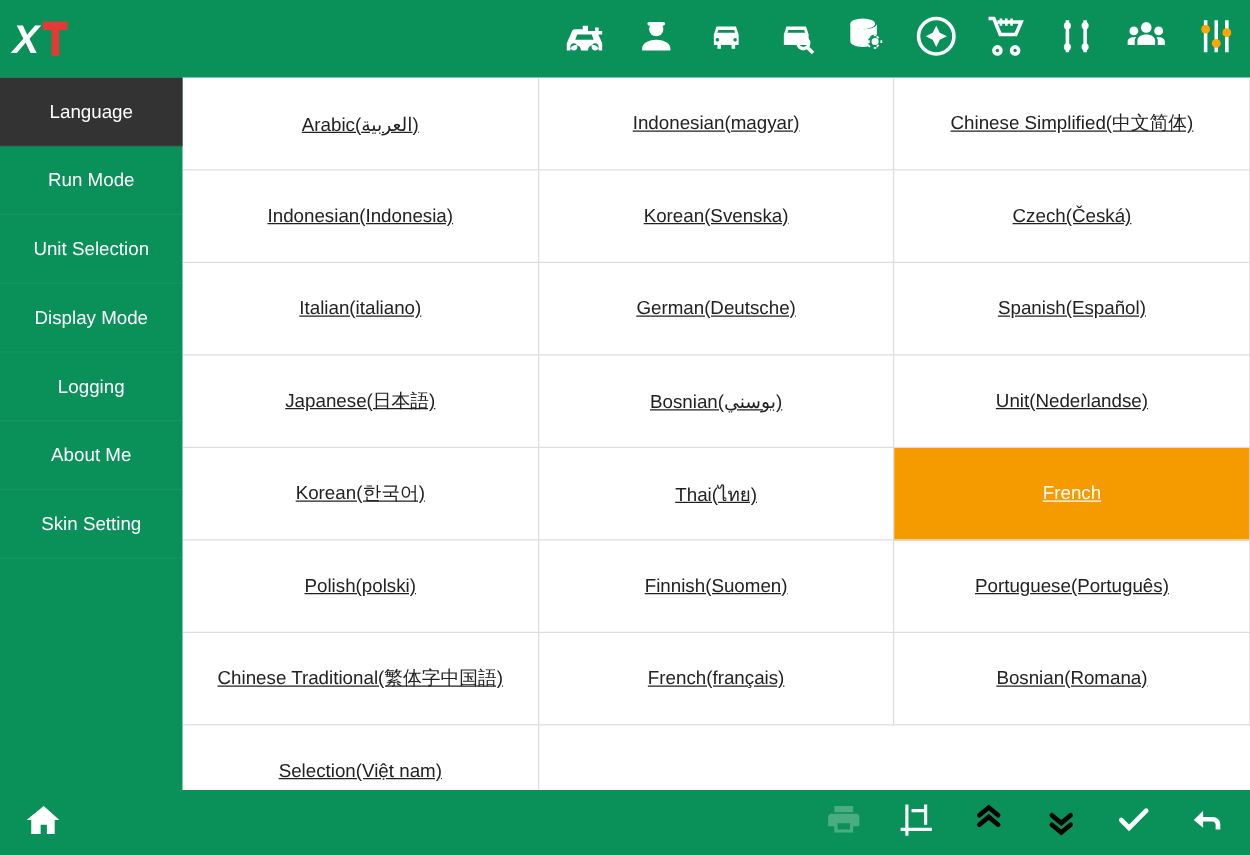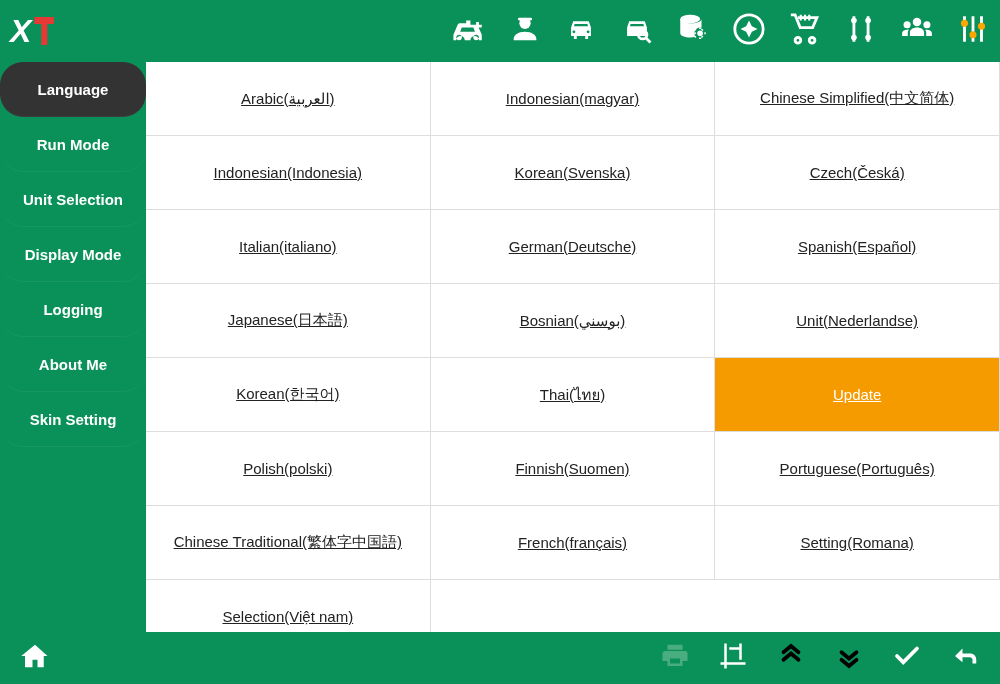--- a/index.html
+++ b/index.html
@@ -50,24 +50,23 @@
   display: flex;
   flex-direction: column;
 }
 .sidebar-item {
   height: 55px;
   display: flex;
   align-items: center;
   justify-content: center;
   color: #fff;
   font-size: 15px;
-  font-weight: bold;
+  font-weight: normal;
   cursor: pointer;
   border-bottom: 1px solid rgba(255,255,255,0.05);
-  border-radius: 23px;
 }
 .sidebar-item.active { background: #333; }
 
 .main {
   flex: 1;
   background: #fff;
   overflow: auto;
 }
 .lang-grid {
   display: grid;
@@ -181,27 +180,27 @@
         <div class="lang-cell">Korean(Svenska)</div>
         <div class="lang-cell">Czech(Česká)</div>
         <div class="lang-cell">Italian(italiano)</div>
         <div class="lang-cell">German(Deutsche)</div>
         <div class="lang-cell">Spanish(Español)</div>
         <div class="lang-cell">Japanese(日本語)</div>
         <div class="lang-cell">Bosnian(بوسني)</div>
         <div class="lang-cell">Unit(Nederlandse)</div>
         <div class="lang-cell">Korean(한국어)</div>
         <div class="lang-cell">Thai(ไทย)</div>
-        <div class="lang-cell selected">Update</div>
+        <div class="lang-cell selected">French</div>
         <div class="lang-cell">Polish(polski)</div>
         <div class="lang-cell">Finnish(Suomen)</div>
         <div class="lang-cell">Portuguese(Português)</div>
         <div class="lang-cell">Chinese Traditional(繁体字中国語)</div>
         <div class="lang-cell">French(français)</div>
-        <div class="lang-cell">Setting(Romana)</div>
+        <div class="lang-cell">Bosnian(Romana)</div>
         <div class="lang-cell">Selection(Việt nam)</div>
       </div>
   </div>
 </div>
 
 <div class="footer">
   <div class="footer-left">
     <span><svg viewBox="0 0 24 24">
           <path d="M12 3l10 9h-3v9h-5v-6h-4v6H4v-9H1z"></path>
         </svg></span>

